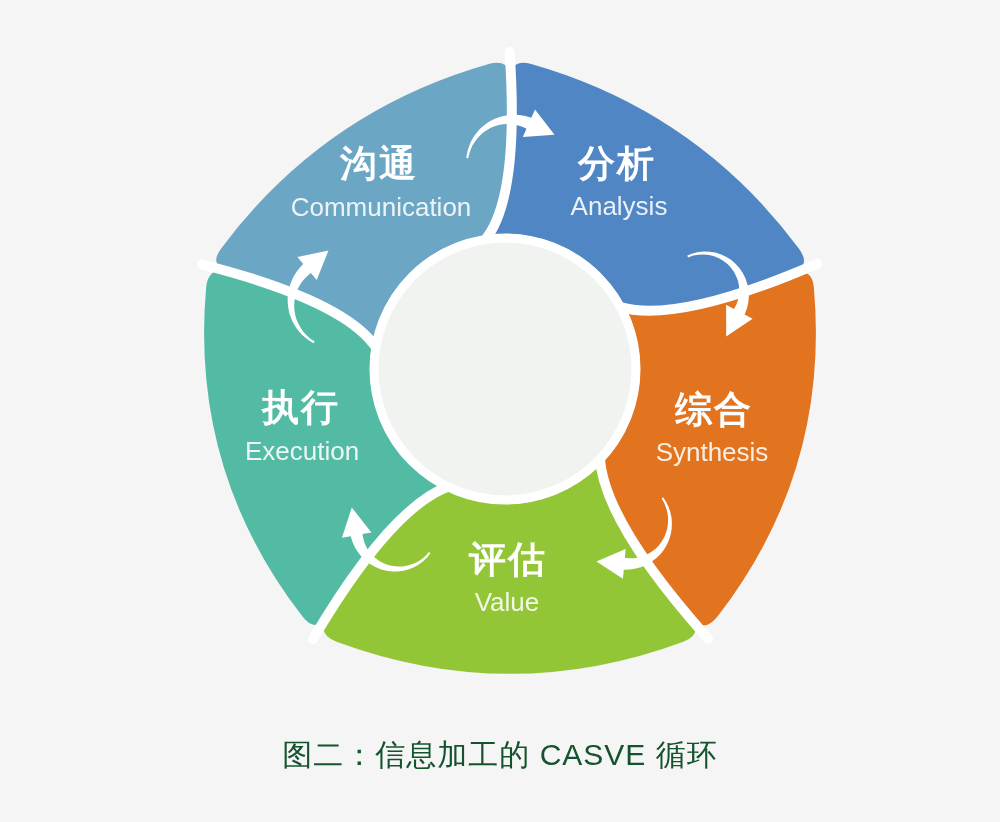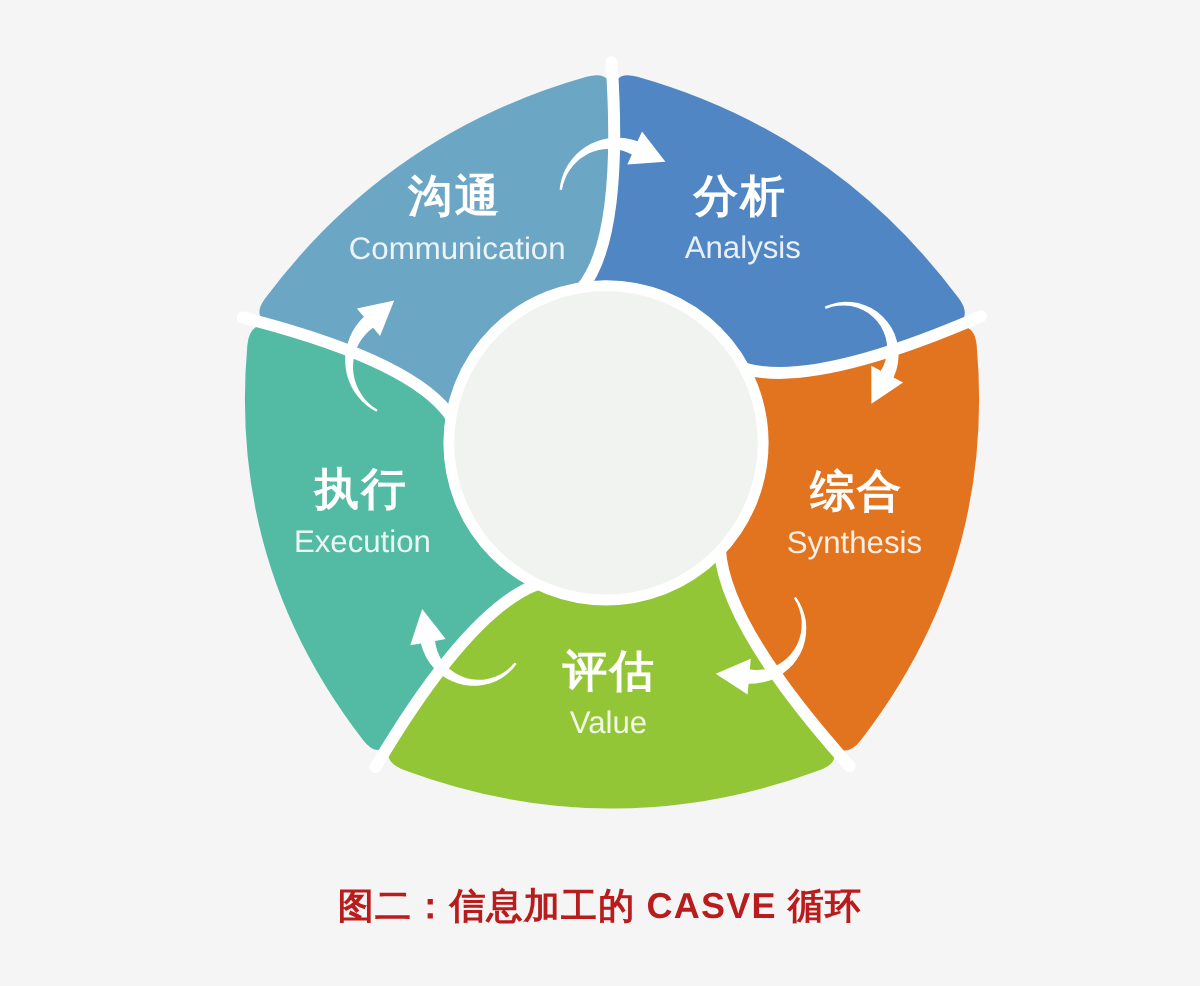--- a/index.html
+++ b/index.html
@@ -54,14 +54,14 @@
       <text class="zh" x="714" y="422">综合</text>
       <text class="en" x="712" y="461">Synthesis</text>
 
       <text class="zh" x="508" y="572">评估</text>
       <text class="en" x="507" y="611">Value</text>
 
       <text class="zh" x="301" y="420">执行</text>
       <text class="en" x="302" y="460">Execution</text>
     </g>
   </svg>
-  <div class="caption" style="color: #b91c1c; font-weight: bold;">图二：信息加工的 CASVE 循环</div>
+  <div class="caption" style="color: #14532d;">图二：信息加工的 CASVE 循环</div>
 </div>
 
 </body></html>

